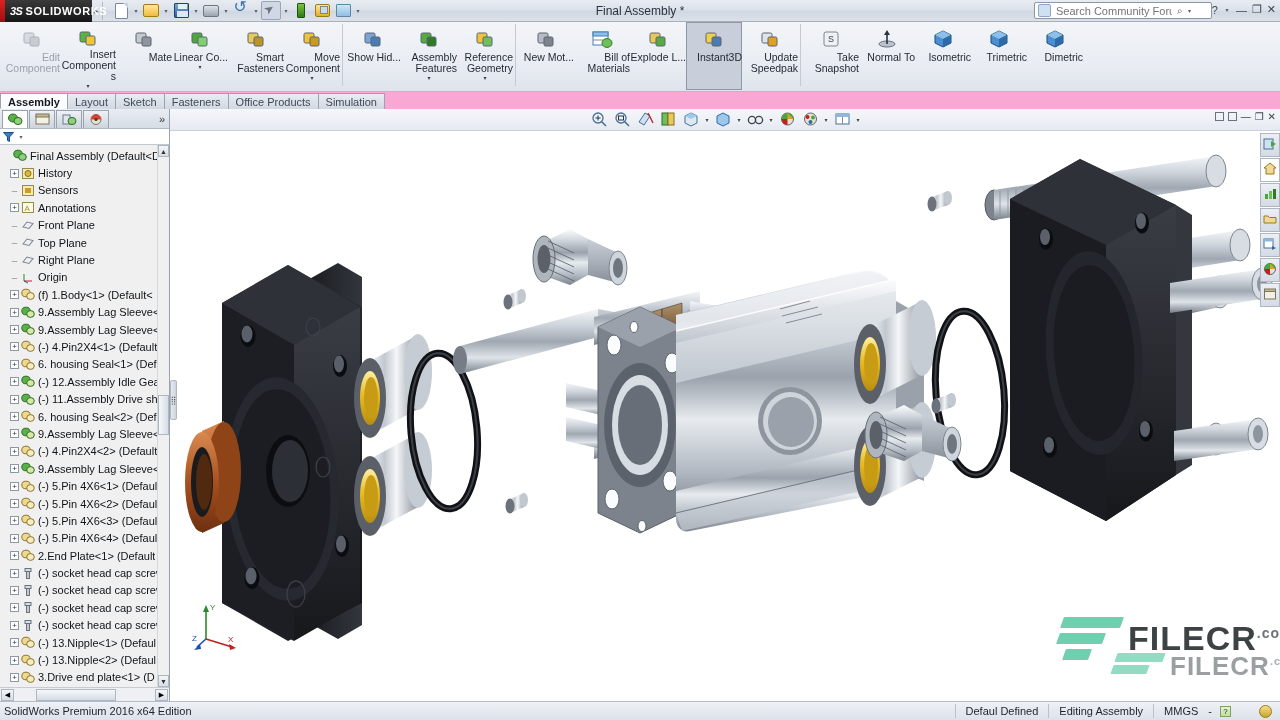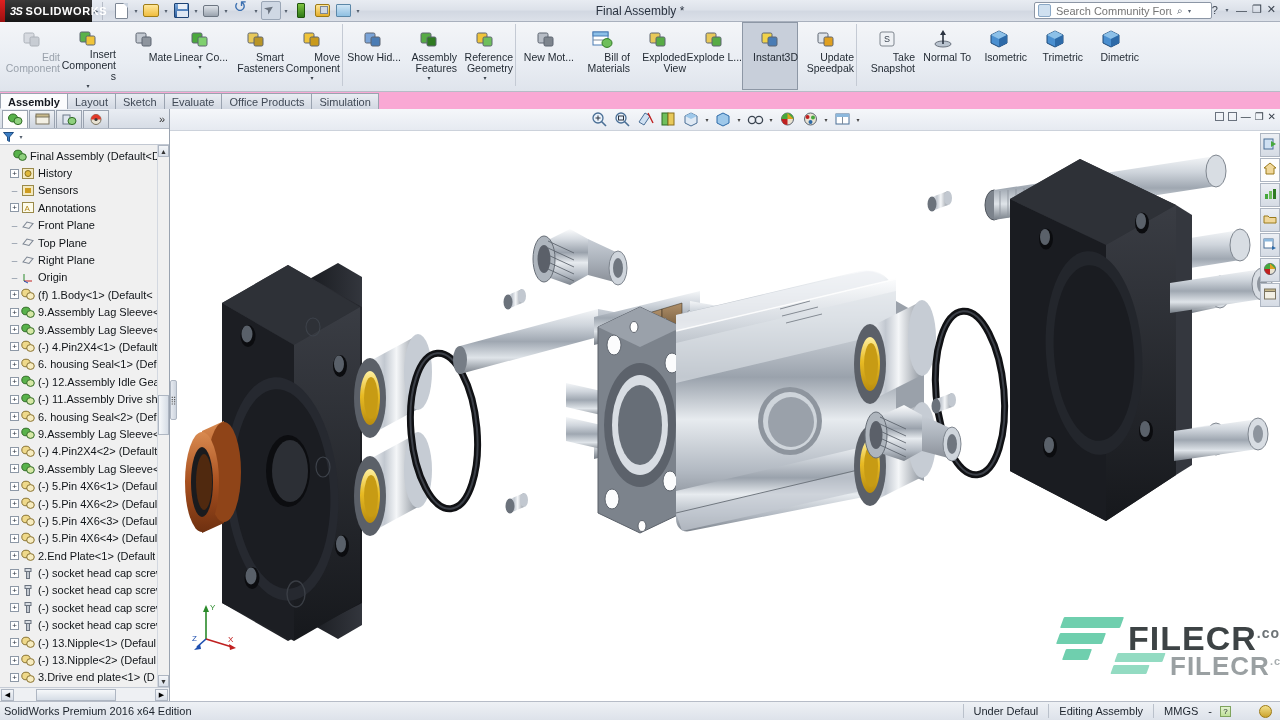--- a/index.html
+++ b/index.html
@@ -390,29 +390,20 @@
         </div>
         <div class="lbl">Bill of Materials</div>
       </div>
       <div class="cmd">
         <div class="ico">
           <svg width="22" height="20" viewBox="0 0 22 20" opacity="1">
             <rect x="3" y="4" width="10" height="10" rx="1.5" fill="#e8c95a" stroke="#5c6470"></rect>
             <rect x="9" y="8" width="9" height="9" rx="1.5" fill="#57ab45" stroke="#5c6470"></rect>
           </svg>
         </div>
-        <div class="lbl">Exploded View</div>
-      </div>
-      <div class="cmd">
-        <div class="ico">
-          <svg width="22" height="20" viewBox="0 0 22 20" opacity="1">
-            <rect x="3" y="4" width="10" height="10" rx="1.5" fill="#e8c95a" stroke="#5c6470"></rect>
-            <rect x="9" y="8" width="9" height="9" rx="1.5" fill="#57ab45" stroke="#5c6470"></rect>
-          </svg>
-        </div>
         <div class="lbl">Explode L...</div>
       </div>
       <div class="cmd active">
         <div class="ico">
           <svg width="22" height="20" viewBox="0 0 22 20" opacity="1">
             <rect x="3" y="4" width="10" height="10" rx="1.5" fill="#f0d24a" stroke="#5c6470"></rect>
             <rect x="9" y="8" width="9" height="9" rx="1.5" fill="#4a7cb4" stroke="#5c6470"></rect>
           </svg>
         </div>
         <div class="lbl">Instant3D</div>
@@ -475,21 +466,21 @@
           </svg>
         </div>
         <div class="lbl">Dimetric</div>
       </div>
     </div>
 
   <div class="tabrow" id="tabrow">
       <div class="tab sel">Assembly</div>
       <div class="tab">Layout</div>
       <div class="tab">Sketch</div>
-      <div class="tab">Evaluate</div>
+      <div class="tab">Fasteners</div>
       <div class="tab">Office Products</div>
       <div class="tab">Simulation</div>
     </div>
 
   <div class="leftpanel">
     <div class="ptabs">
       <div class="ptab sel">
         <svg width="15" height="13" viewBox="0 0 15 13">
           <ellipse cx="5" cy="5" rx="4.5" ry="4" fill="#58b24a" stroke="#2f6b24"></ellipse>
           <ellipse cx="10" cy="8" rx="4" ry="3.6" fill="#8fd07e" stroke="#2f6b24"></ellipse>
@@ -1320,21 +1311,21 @@
         <span>FILECR</span><span style="font-size:11px;color:#a8aeb0;vertical-align:super;">.com</span>
       </div>
     </div>
 
   </div>
 
   <div class="statusbar">
     <div class="left">SolidWorks Premium 2016 x64 Edition</div>
     <div class="spacer"></div>
     <div class="sb-sep"></div>
-    <div class="seg">Under Defaul</div>
+    <div class="seg">Defaul Defined</div>
     <div class="sb-sep"></div>
     <div class="seg">Editing Assembly</div>
     <div class="sb-sep"></div>
     <div class="seg">MMGS</div>
     <div style="padding-right:8px">-</div>
     <div class="sb-icon">?</div>
     <div style="width:28px"></div>
     <div class="sb-coin"></div>
     <div style="width:8px"></div>
   </div>

